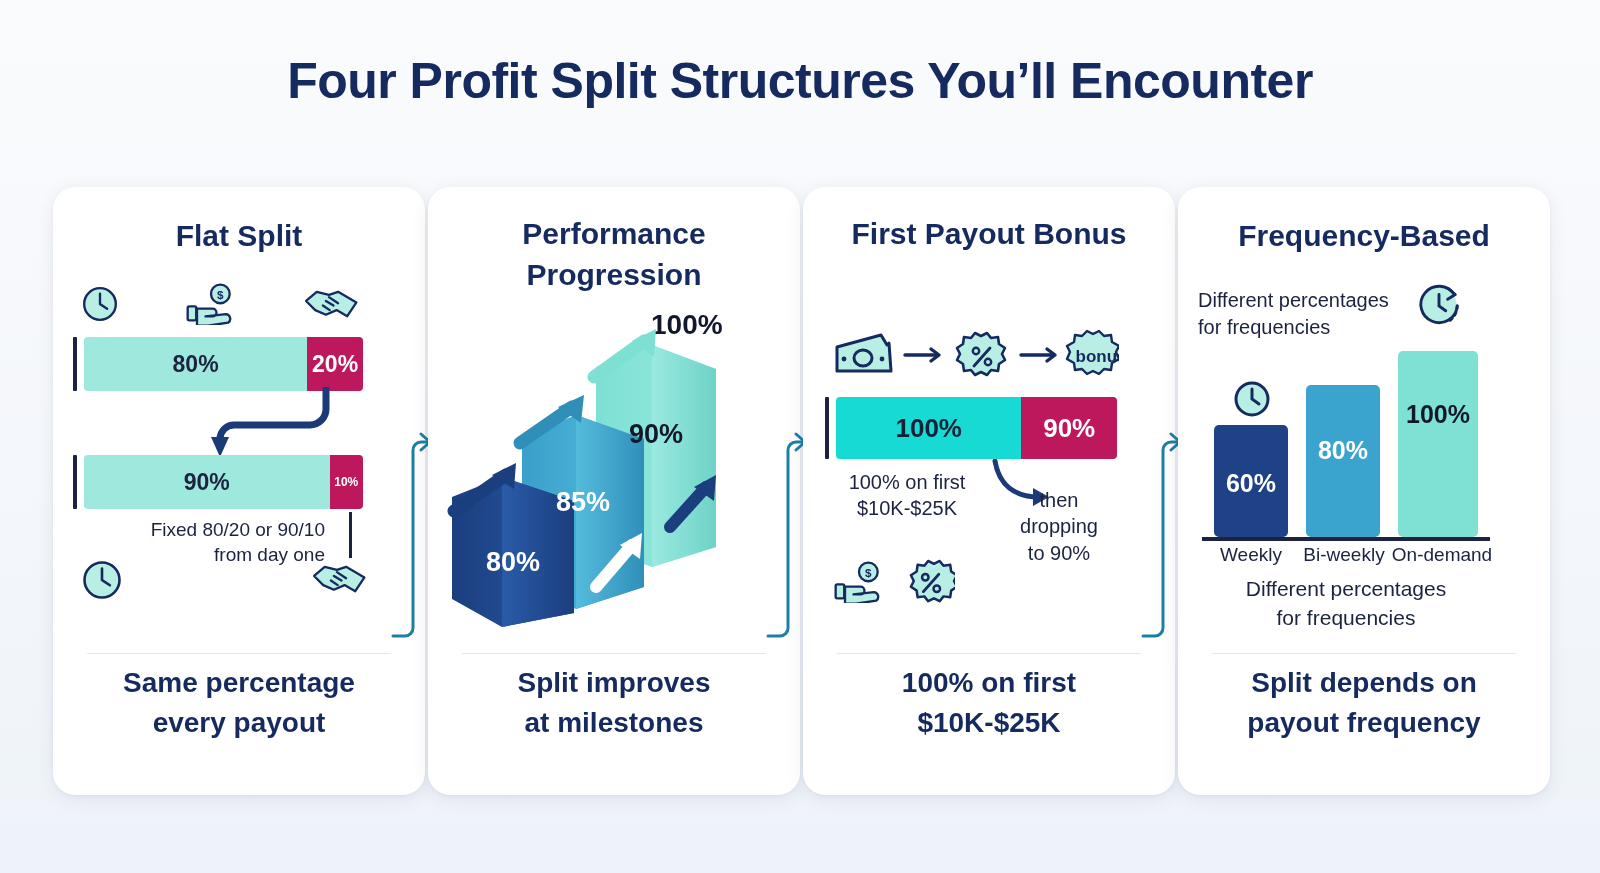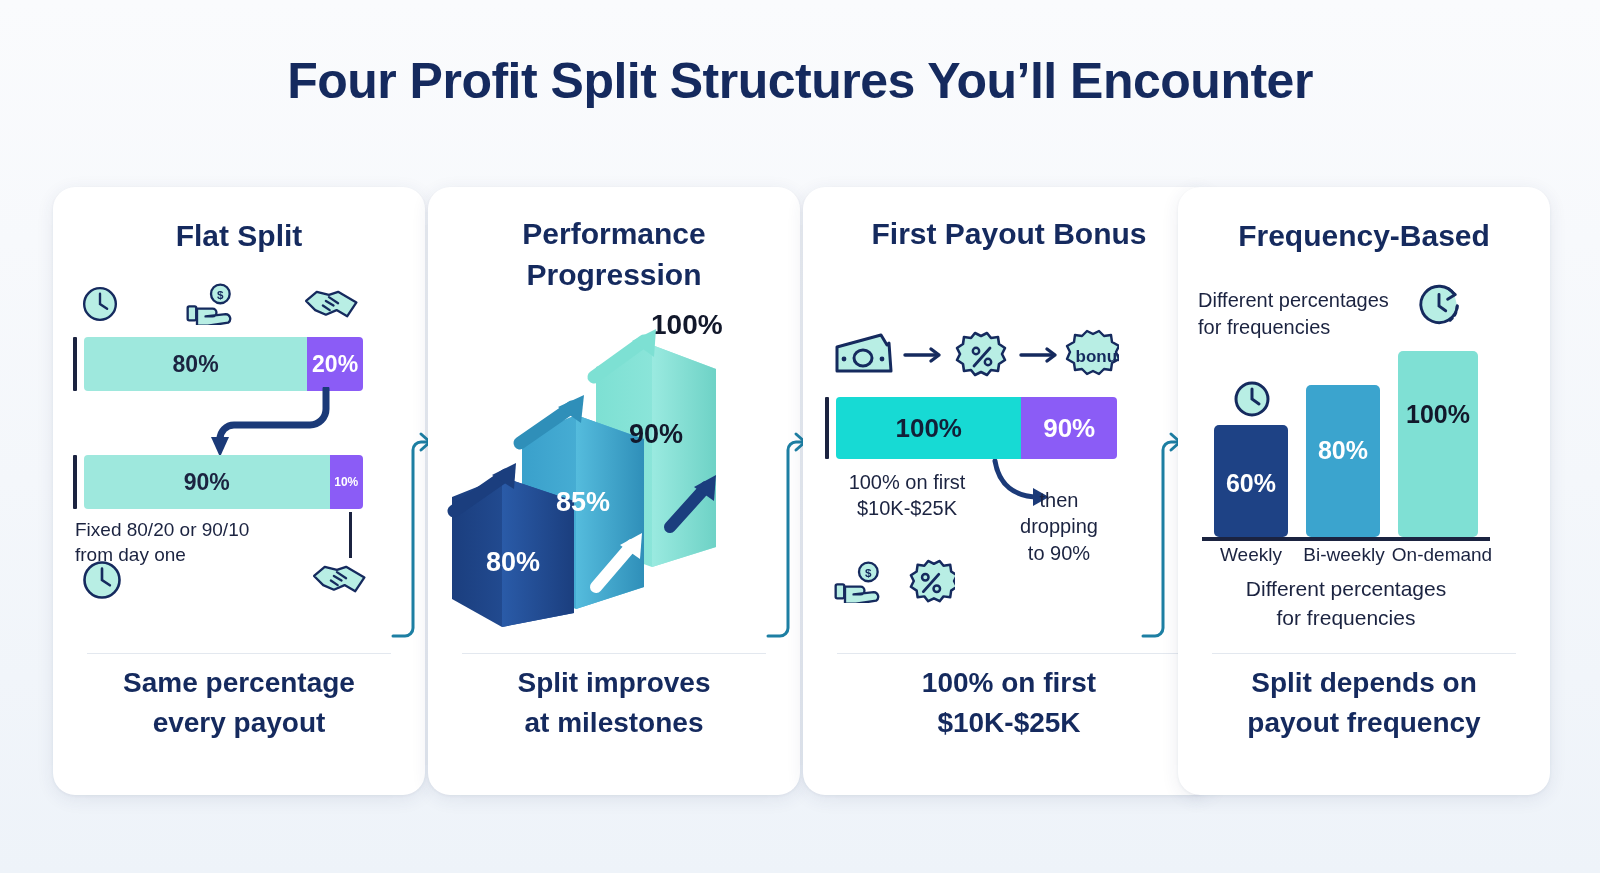--- a/index.html
+++ b/index.html
@@ -31,21 +31,21 @@
     position: absolute;
     top: 187px;
     width: 372px;
     height: 608px;
     background: #ffffff;
     border-radius: 22px;
     box-shadow: 0 4px 18px rgba(40,60,100,0.09), 0 1px 3px rgba(40,60,100,0.06);
   }
   #card1 { left: 53px; }
   #card2 { left: 428px; }
-  #card3 { left: 803px; padding-left: 40px; }
+  #card3 { left: 803px; }
   #card4 { left: 1178px; }
 
   .card-title {
     position: absolute;
     left: 16px; right: 16px; top: 28px;
     text-align: center;
     font-size: 30px;
     font-weight: bold;
     color: #152a5e;
     line-height: 1.38;
@@ -94,34 +94,34 @@
   .bar-axis { width: 4px; background: #1b2340; border-radius: 1px; margin-right: 7px; }
   .bar {
     display: flex; align-items: stretch;
     height: 100%;
     border-radius: 4px; overflow: hidden;
   }
   .seg { display: flex; align-items: center; justify-content: center; }
   .seg-label { font-size: 23px; font-weight: bold; }
   .seg-light { background: #9ee8dd; }
   .seg-light .seg-label { color: #1b2340; }
-  .seg-navy  { background: #8b5cf6; }
+  .seg-navy  { background: #be185d; }
   .seg-navy .seg-label { color: #ffffff; }
   .seg-cyan  { background: #17dad4; }
   .seg-cyan .seg-label { color: #122038; }
 
   #c1-bar1 { left: 20px; top: 150px; width: 290px; height: 54px; }
   #c1-bar2 { left: 20px; top: 268px; width: 290px; height: 54px; }
 
   #c1-arrow { position: absolute; left: 155px; top: 200px; width: 125px; height: 72px; }
 
   #c1-note {
     position: absolute;
     left: 22px; top: 330px; width: 250px;
-    text-align: left;
+    text-align: right;
     font-size: 19px;
     color: #1b2340;
     line-height: 1.32;
   }
   #c1-tick { position: absolute; left: 296px; top: 325px; width: 3px; height: 46px; background: #1b2340; }
   #c1-botleft { position: absolute; left: 28px; top: 372px; }
   #c1-botright { position: absolute; left: 258px; top: 372px; }
 
   
   #c2-chart { position: absolute; left: 16px; top: 110px; width: 304px; height: 330px; }

